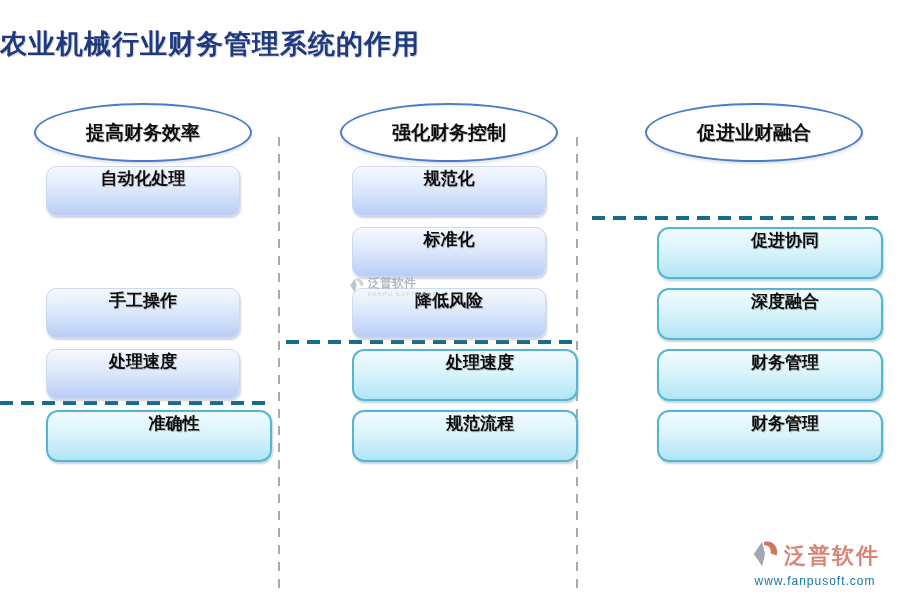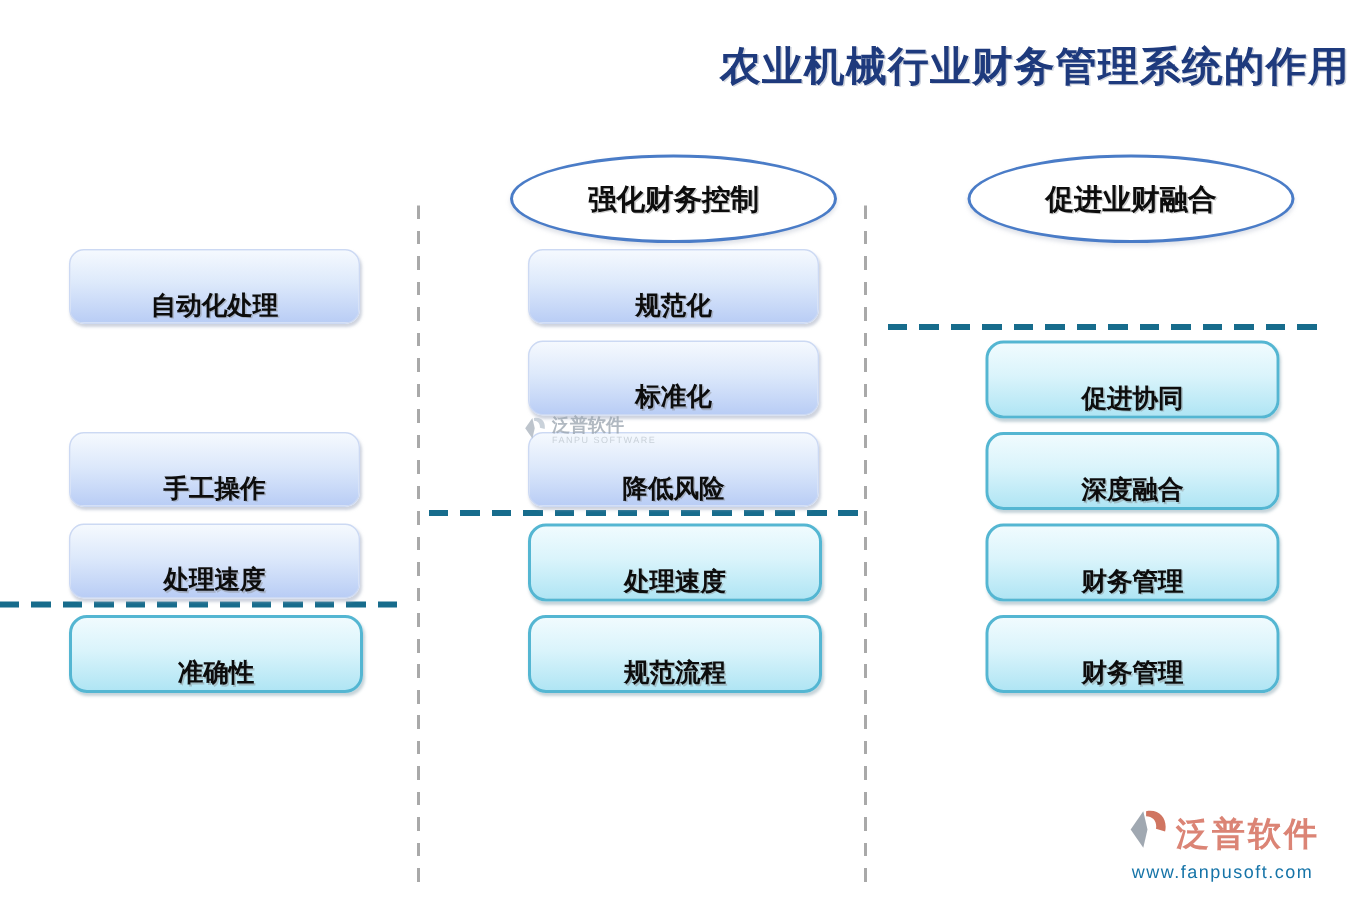--- a/index.html
+++ b/index.html
@@ -1,54 +1,55 @@
 <!DOCTYPE html>
 <html><head>
 <meta charset="utf-8">
 <style>
   html,body{margin:0;padding:0;background:#ffffff;}
   .canvas{
     position:relative;width:900px;height:600px;background:#ffffff;overflow:hidden;
     font-family:"Liberation Serif","DejaVu Serif",serif;
   }
   .title{
-    position:absolute;top:26px;left:0;width:100%;text-align:right;
+    position:absolute;top:26px;left:0;width:100%;text-align:left;
     font-size:27px;font-weight:bold;color:#1e3a7d;letter-spacing:1px;
     text-shadow:1px 1px 0 rgba(150,160,180,.45);
   }
   .column{position:absolute;top:100px;width:220px;height:370px;}
   .col-1{left:34px;} .col-2{left:340px;} .col-3{left:645px;}
   .ellipse{
     position:absolute;left:0;top:3px;width:214px;height:55px;
     border:2px solid #4a7cc7;border-radius:50%;background:#ffffff;
     display:flex;align-items:center;justify-content:center;
     box-shadow:0 2px 3px rgba(160,170,190,.35);
   }
   .ellipse .label{
     font-size:19px;font-weight:bold;color:#0d0d0d;
     text-shadow:1px 1px 0 rgba(130,130,130,.4);
   }
   .item{
     position:absolute;left:12px;width:192px;height:48px;border-radius:10px;
-    display:flex;align-items:flex-end;justify-content:center;
+    display:flex;align-items:flex-start;justify-content:center;
   }
   .item .label{
     font-size:17px;font-weight:bold;color:#0d0d0d;
     text-shadow:1px 1px 0 rgba(130,130,130,.4);
   }
   .row-0{top:66px;} .row-1{top:127px;} .row-2{top:188px;} .row-3{top:249px;} .row-4{top:310px;}
   .item.blue{
     background:linear-gradient(180deg,#f5f9fe 0%,#dde9fb 45%,#b9cdf5 100%);
     border:1px solid #ccd9f3;
     box-shadow:1px 2px 2px rgba(165,175,195,.55);
   }
   .item.cyan{
     background:linear-gradient(180deg,#f0fbfe 0%,#daf4fb 45%,#b0e5f4 100%);
     border:2px solid #54b6d2;border-radius:12px;
     box-shadow:1px 2px 2px rgba(150,175,185,.55);
+    padding-left:30px;
   }
   .hline{
     position:absolute;height:4px;
     background:repeating-linear-gradient(90deg,#176c8c 0 13px,transparent 13px 21px);
   }
   .hline-1{top:401px;left:0;width:268px;}
   .hline-2{top:340px;left:286px;width:290px;}
   .hline-3{top:216px;left:592px;width:286px;}
   .vline{
     position:absolute;width:2px;top:137px;height:455px;
@@ -81,20 +82,23 @@
   <div class="title">农业机械行业财务管理系统的作用</div>
 
   <div class="vline vline-1"></div>
   <div class="vline vline-2"></div>
 
   <div class="hline hline-1"></div>
   <div class="hline hline-2"></div>
   <div class="hline hline-3"></div>
 
   <div class="column col-1">
+    <div class="ellipse">
+      <span class="label">提高财务效率</span>
+    </div>
     <div class="item blue row-0">
       <span class="label">自动化处理</span>
     </div>
     <div class="item blue row-2">
       <span class="label">手工操作</span>
     </div>
     <div class="item blue row-3">
       <span class="label">处理速度</span>
     </div>
     <div class="item cyan row-4">

